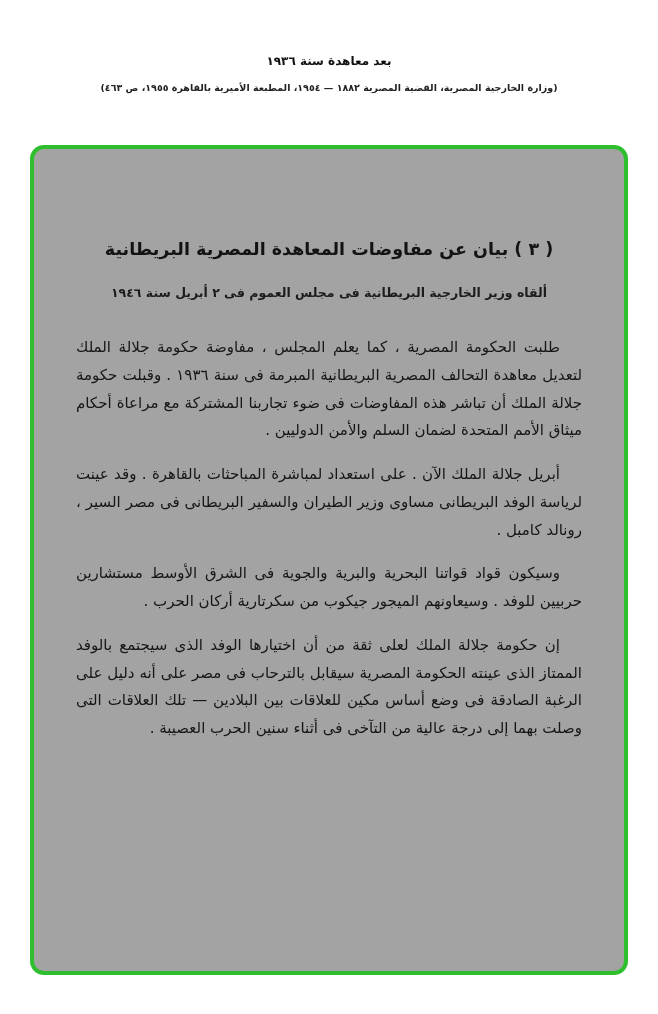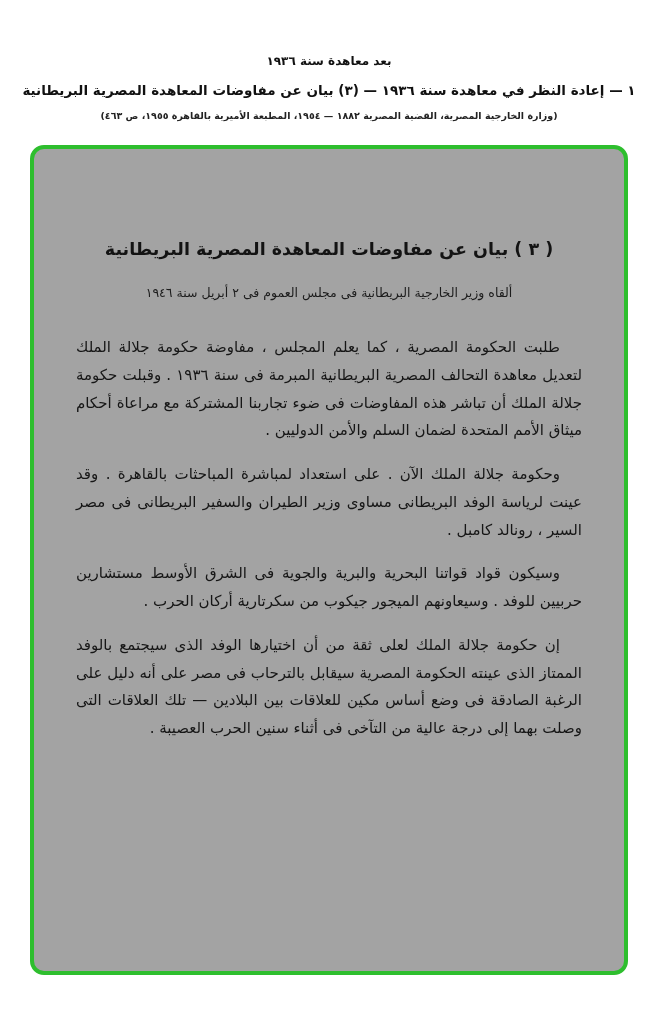--- a/index.html
+++ b/index.html
@@ -56,50 +56,49 @@
     text-align: center;
     font-size: 17.5px;
     font-weight: bold;
     color: #131313;
     margin-top: 30px;
     margin-bottom: 26px;
   }
   .doc-subtitle {
     text-align: center;
     font-size: 12.5px;
-    font-weight: normal;
+    font-weight: bold;
     color: #1c1c1c;
     margin-bottom: 34px;
   }
   .doc-body p {
     font-size: 15px;
     line-height: 1.85;
     color: #161616;
     text-align: justify;
     text-indent: 22px;
     margin-bottom: 16px;
     font-weight: 500;
   }
 </style>
 </head>
 <body>
 
 <div class="page">
 
   <div class="top-header">
     <div class="hdr-line1">بعد معاهدة سنة ١٩٣٦</div>
-    <div class="hdr-line2">١ — إعادة النظر في معاهدة سنة ١٩٣٦ — (٣) بيان عن مفاوضات المعاهدة المصرية البريطانية</div>
     <div class="hdr-line3">(وزارة الخارجية المصرية، القضية المصرية ١٨٨٢ — ١٩٥٤، المطبعة الأميرية بالقاهرة ١٩٥٥، ص ٤٦٣)</div>
   </div>
 
   <div class="green-frame" style="border-color: rgb(46, 190, 46);">
     <h1 class="doc-title">( ٣ ) بيان عن مفاوضات المعاهدة المصرية البريطانية</h1>
     <div class="doc-subtitle">ألقاه وزير الخارجية البريطانية فى مجلس العموم فى ٢ أبريل سنة ١٩٤٦</div>
 
     <div class="doc-body">
       <p>طلبت الحكومة المصرية ، كما يعلم المجلس ،  مفاوضة حكومة جلالة الملك لتعديل معاهدة التحالف المصرية البريطانية المبرمة فى سنة ١٩٣٦ .  وقبلت حكومة جلالة الملك أن تباشر هذه المفاوضات فى ضوء تجاربنا المشتركة مع مراعاة أحكام ميثاق الأمم المتحدة لضمان السلم والأمن الدوليين .</p>
-      <p>وحكومة جلالة الملك الآن . على استعداد لمباشرة المباحثات بالقاهرة . وقد عينت لرياسة الوفد البريطانى مساوى وزير الطيران والسفير البريطانى فى مصر السير ، رونالد كامبل .</p>
+      <p>أبريل جلالة الملك الآن . على استعداد لمباشرة المباحثات بالقاهرة . وقد عينت لرياسة الوفد البريطانى مساوى وزير الطيران والسفير البريطانى فى مصر السير ، رونالد كامبل .</p>
       <p>وسيكون قواد قواتنا البحرية والبرية والجوية فى الشرق الأوسط مستشارين حربيين للوفد . وسيعاونهم الميجور جيكوب من سكرتارية أركان الحرب .</p>
       <p>إن حكومة جلالة الملك لعلى ثقة من أن اختيارها الوفد الذى سيجتمع بالوفد الممتاز الذى عينته الحكومة المصرية سيقابل بالترحاب فى مصر على أنه دليل على الرغبة الصادقة فى وضع أساس مكين للعلاقات بين البلادين — تلك العلاقات التى وصلت بهما إلى درجة عالية من التآخى فى أثناء سنين الحرب العصيبة .</p>
     </div>
   </div>
 
 </div>
 
 </body></html>

